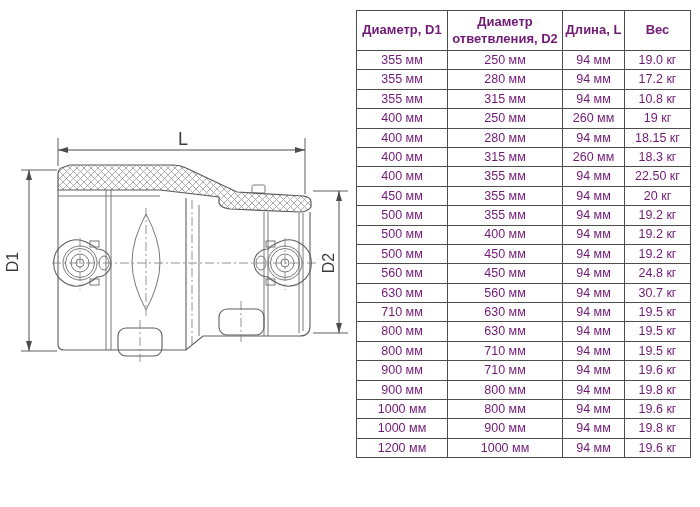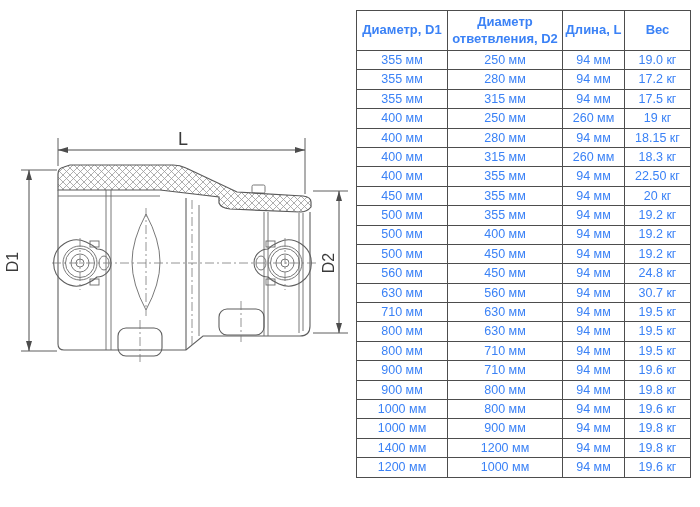--- a/index.html
+++ b/index.html
@@ -26,21 +26,21 @@
   .body-thin  { stroke: #6a6a6a; stroke-width: 0.9; fill: none; }
   .centerline { stroke: #7a7a7a; stroke-width: 0.8; fill: none; stroke-dasharray: 9 3 2 3; }
   .cap        { stroke: #5a5a5a; stroke-width: 1.2; }
   
   .spec-table {
     position: absolute;
     left: 356px; top: 10px;
     width: 334px;
     border-collapse: collapse;
     table-layout: fixed;
-    color: #3b82f6;
+    color: #701a75;
     text-align: center;
   }
   .spec-table th, .spec-table td {
     border: 1.6px solid #4d4d4d;
     text-align: center;
     vertical-align: middle;
     overflow: hidden;
     white-space: normal;
   }
   .spec-table th {
@@ -191,21 +191,21 @@
         <tr>
           <td>355 мм</td>
           <td>280 мм</td>
           <td>94 мм</td>
           <td>17.2 кг</td>
         </tr>
         <tr>
           <td>355 мм</td>
           <td>315 мм</td>
           <td>94 мм</td>
-          <td>17.5 кг</td>
+          <td>10.8 кг</td>
         </tr>
         <tr>
           <td>400 мм</td>
           <td>250 мм</td>
           <td>260 мм</td>
           <td>19 кг</td>
         </tr>
         <tr>
           <td>400 мм</td>
           <td>280 мм</td>
@@ -296,26 +296,20 @@
           <td>94 мм</td>
           <td>19.6 кг</td>
         </tr>
         <tr>
           <td>1000 мм</td>
           <td>900 мм</td>
           <td>94 мм</td>
           <td>19.8 кг</td>
         </tr>
         <tr>
-          <td>1400 мм</td>
-          <td>1200 мм</td>
-          <td>94 мм</td>
-          <td>19.8 кг</td>
-        </tr>
-        <tr>
           <td>1200 мм</td>
           <td>1000 мм</td>
           <td>94 мм</td>
           <td>19.6 кг</td>
         </tr>
       </tbody>
   </table>
 
 </div>
 

